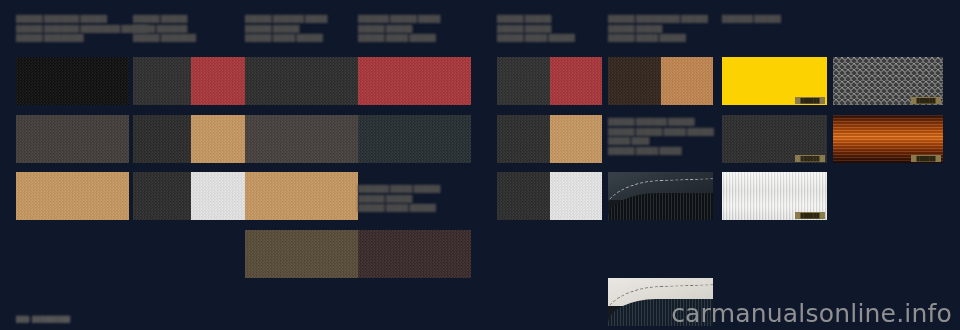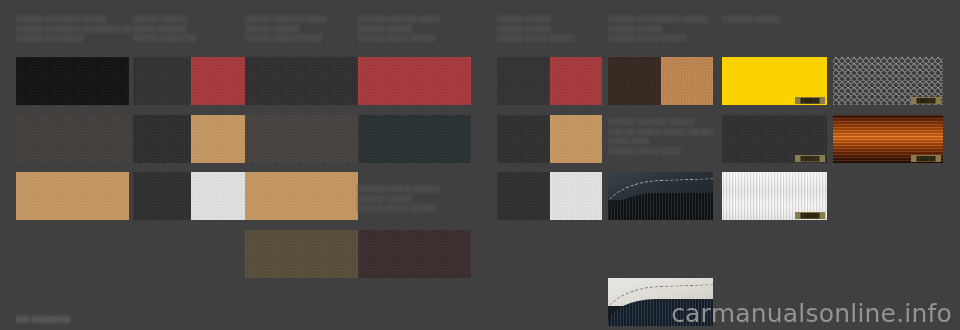--- a/index.html
+++ b/index.html
@@ -2,21 +2,21 @@
 <html><head>
 <meta charset="utf-8">
 <style>
   * { margin:0; padding:0; box-sizing:border-box; }
   html, body {
     width:960px; height:330px;
     background:#010101;
     font-family:"Liberation Sans", sans-serif;
     overflow:hidden;
   }
-  .page { position:relative; width:960px; height:330px; background:#404040; }
+  .page { position:relative; width:960px; height:330px; background:#0f172a; }
 
   
   .txtblock { position:absolute; }
   .tline {
     color:#4a4a4a;
     font-size:6.4px;
     font-weight:bold;
     line-height:9.6px;
     letter-spacing:-0.15px;
     white-space:nowrap;

